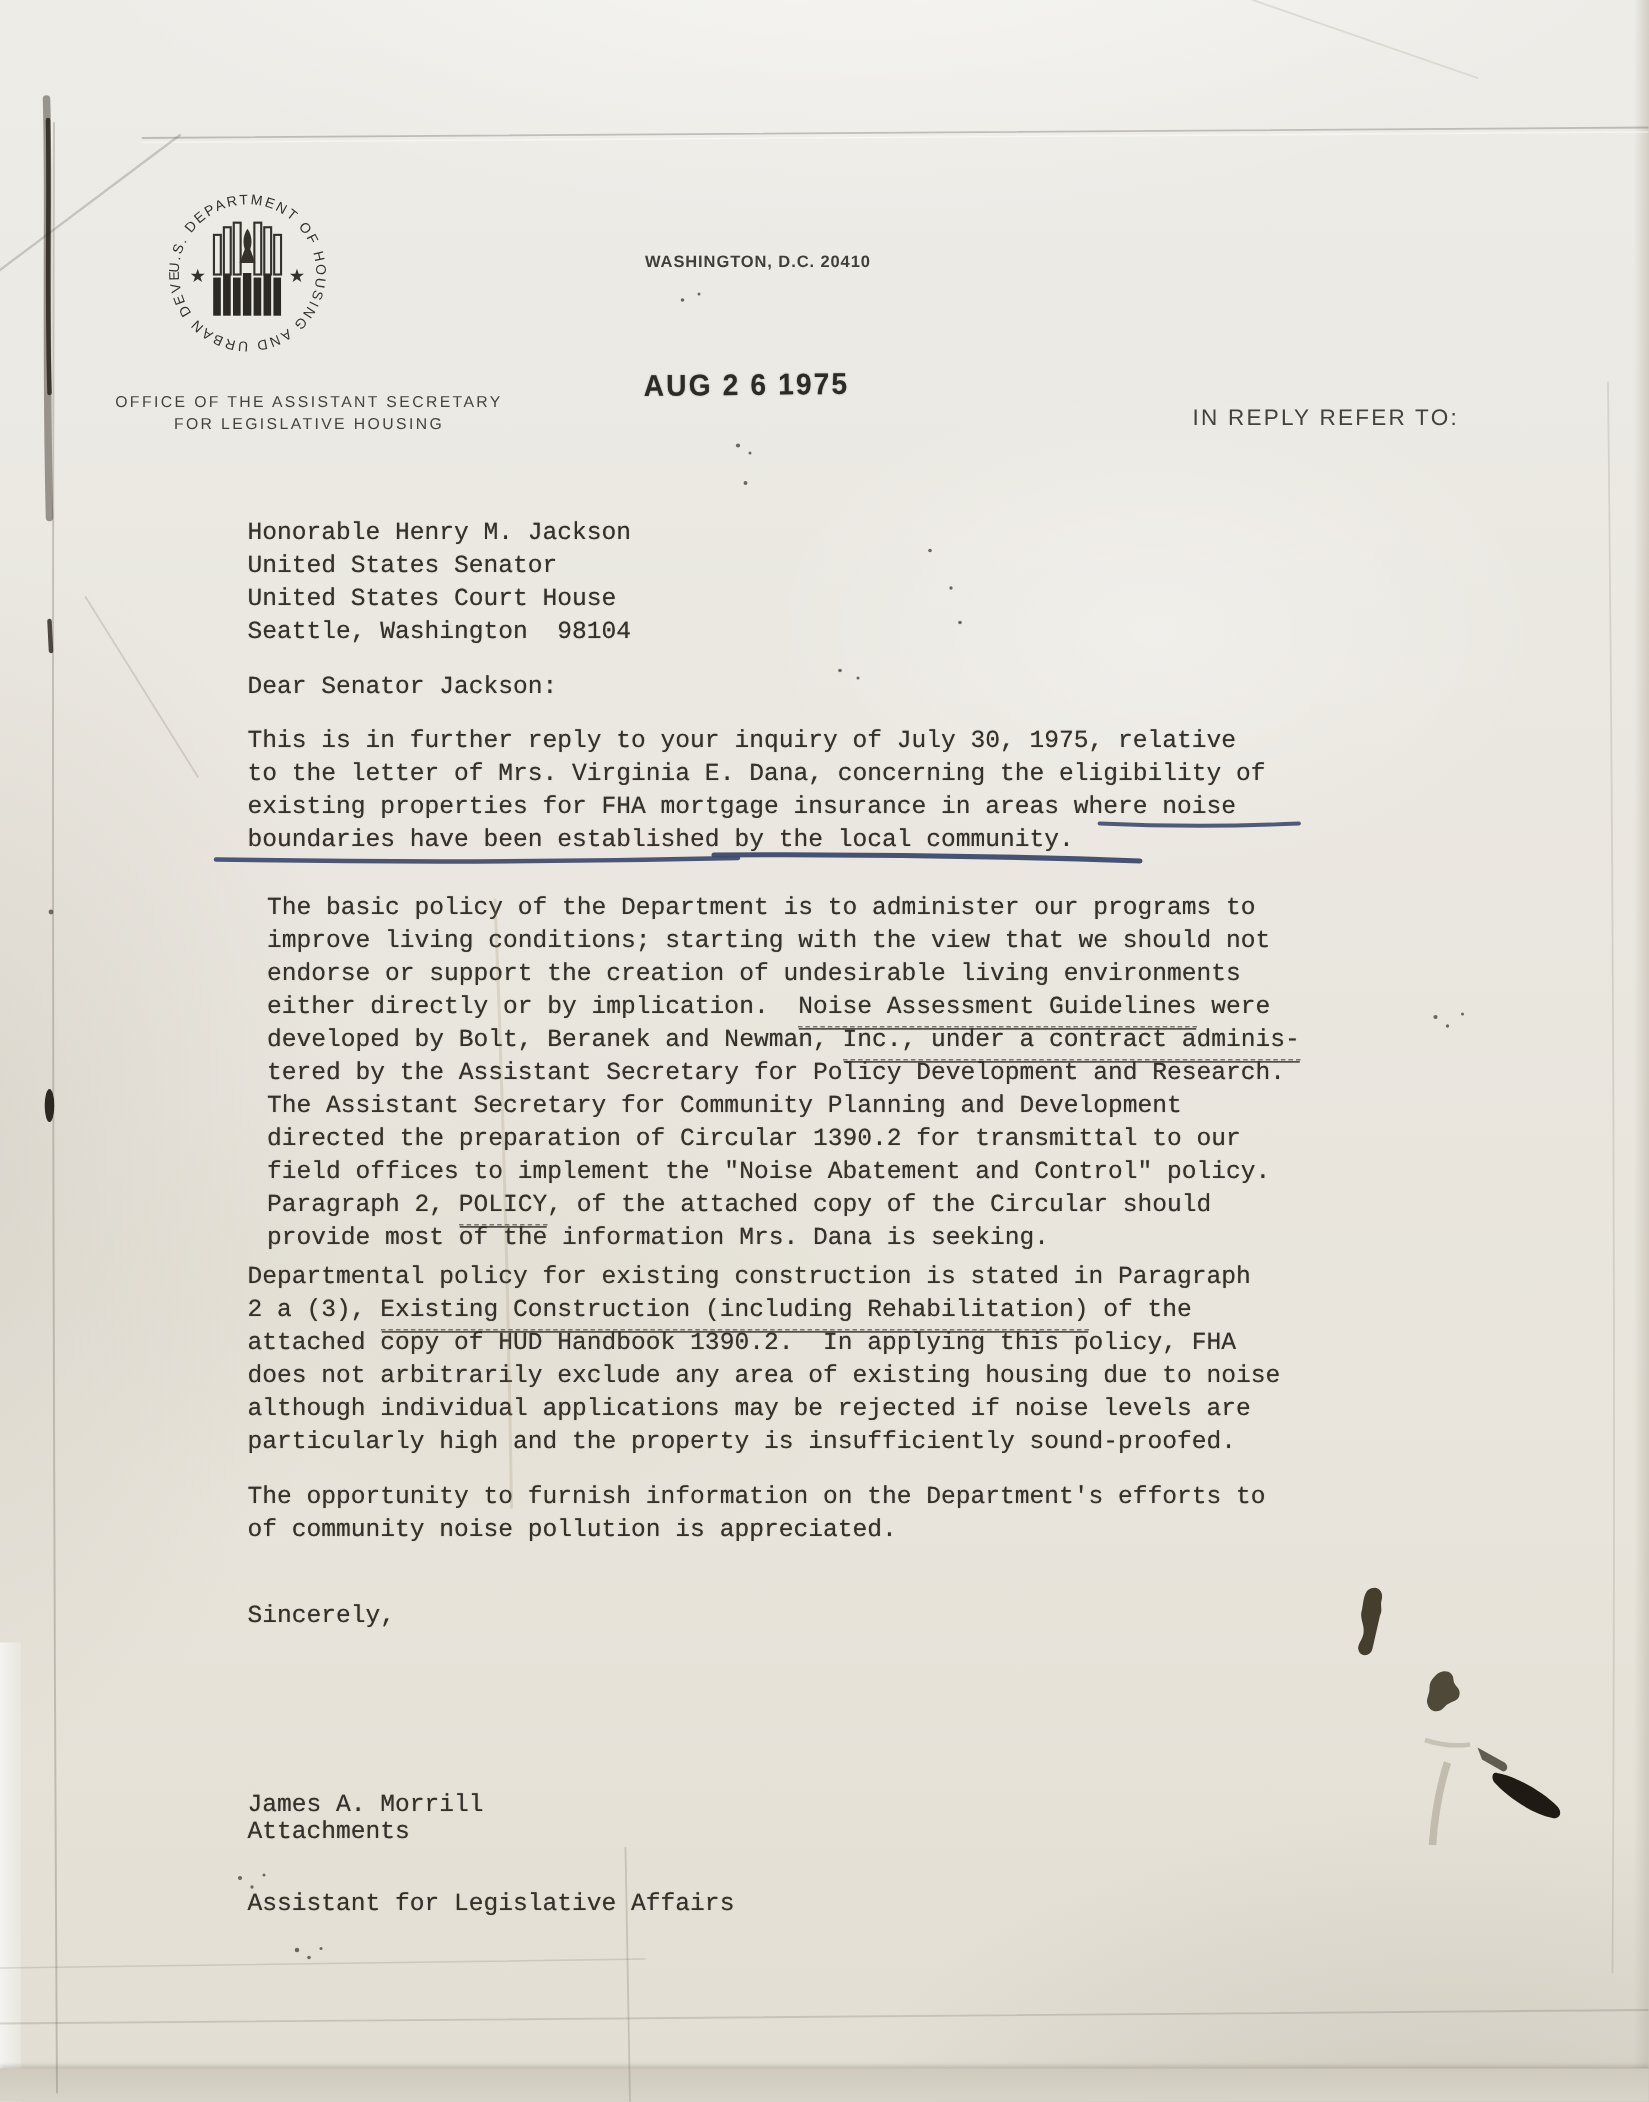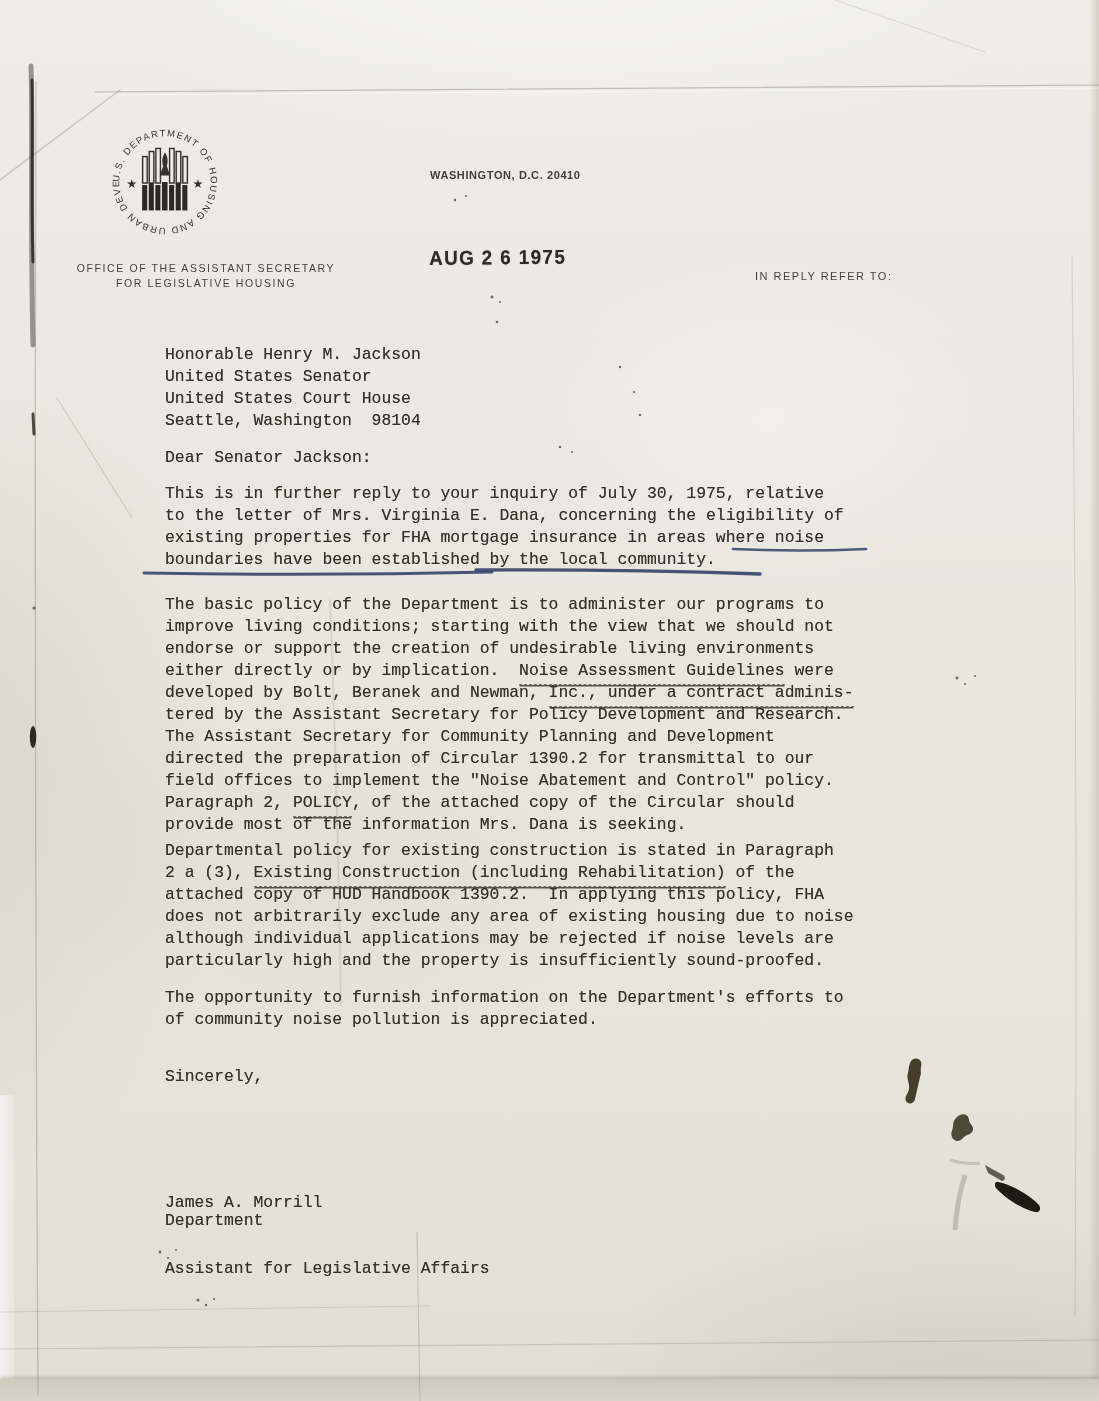--- a/index.html
+++ b/index.html
@@ -15,33 +15,33 @@
   }
   
   .edge-bottom{position:absolute;left:0;right:0;bottom:0;height:22px;background:linear-gradient(180deg,#cfcabd,#d8d4c9);box-shadow:0 -2px 3px rgba(80,75,65,.25);}
   .edge-left-sliver{position:absolute;left:0;top:1095px;width:14px;height:306px;background:linear-gradient(90deg,#f4f3ef,#e9e6df);}
   .edge-right{position:absolute;right:0;top:0;width:10px;height:1401px;background:linear-gradient(270deg,rgba(190,184,172,.55),rgba(190,184,172,0));}
 
   
   .dept-title{position:absolute;left:258px;top:147px;font-size:15.5px;letter-spacing:2.6px;color:#3e3b36;}
   .dept-sub{position:absolute;left:430px;top:169px;font-size:11px;font-weight:bold;letter-spacing:.6px;color:#413e39;}
   .office{position:absolute;left:72px;top:261px;width:268px;text-align:center;font-size:10.5px;letter-spacing:1.6px;color:#45423c;line-height:15px;}
-  .reply{position:absolute;left:755px;top:270px;font-size:11px;letter-spacing:1.5px;color:#45423c;}
+  .reply{position:absolute;left:795px;top:270px;font-size:15px;letter-spacing:1.5px;color:#45423c;}
   .stamp{position:absolute;left:429px;top:247px;font-size:20px;font-weight:700;letter-spacing:1.5px;color:#2e2b26;transform:rotate(-.6deg) scaleX(.94);transform-origin:left top;text-shadow:0 0 1px rgba(46,43,38,.55);}
   .seal{position:absolute;left:104px;top:121px;width:122px;height:122px;}
 
   
   .mono{font-family:"Liberation Mono",monospace;font-size:16.4px;line-height:22px;color:#34302a;text-shadow:0 0 .6px rgba(52,48,42,.6);}
   .blk{position:absolute;left:165px;white-space:pre;}
   .line{white-space:pre;}
   .u{box-shadow:0 2px 0 -0.5px rgba(58,54,47,.85);border-bottom:1px dashed rgba(58,54,47,.65);padding-bottom:4px;}
   #recipient{top:344px;}
   #salutation{top:447px;}
   #para-0{top:483px;}
-  #para-1{top:594px;}
+  #para-1{top:594px;margin-left:13px;}
   #para-2{top:840px;}
   #para-3{top:987px;}
   #closing{top:1066px;}
   #signer{top:1148px;}
   #attachments{top:1210px;}
 
   
   #artifacts{position:absolute;left:0;top:0;pointer-events:none;}
 </style>
 </head>
@@ -96,21 +96,21 @@
   <div id="salutation" class="blk mono">Dear Senator Jackson:</div>
   <div id="para-0" class="blk mono para"><div class="line"><span>This is in further reply to your inquiry of July 30, 1975, relative</span></div><div class="line"><span>to the letter of Mrs. Virginia E. Dana, concerning the eligibility of</span></div><div class="line"><span>existing properties for FHA mortgage insurance in areas where noise</span></div><div class="line"><span>boundaries have been established by the local community.</span></div></div>
   <div id="para-1" class="blk mono para"><div class="line"><span>The basic policy of the Department is to administer our programs to</span></div><div class="line"><span>improve living conditions; starting with the view that we should not</span></div><div class="line"><span>endorse or support the creation of undesirable living environments</span></div><div class="line"><span>either directly or by implication.  </span><span class="u">Noise Assessment Guidelines</span><span> were</span></div><div class="line"><span>developed by Bolt, Beranek and Newman, </span><span class="u">Inc., under a contract adminis-</span></div><div class="line"><span>tered by the Assistant Secretary for Policy Development and Research.</span></div><div class="line"><span>The Assistant Secretary for Community Planning and Development</span></div><div class="line"><span>directed the preparation of Circular 1390.2 for transmittal to our</span></div><div class="line"><span>field offices to implement the "Noise Abatement and Control" policy.</span></div><div class="line"><span>Paragraph 2, </span><span class="u">POLICY</span><span>, of the attached copy of the Circular should</span></div><div class="line"><span>provide most of the information Mrs. Dana is seeking.</span></div></div>
   <div id="para-2" class="blk mono para"><div class="line"><span>Departmental policy for existing construction is stated in Paragraph</span></div><div class="line"><span>2 a (3), </span><span class="u">Existing Construction (including Rehabilitation)</span><span> of the</span></div><div class="line"><span>attached copy of HUD Handbook 1390.2.  In applying this policy, FHA</span></div><div class="line"><span>does not arbitrarily exclude any area of existing housing due to noise</span></div><div class="line"><span>although individual applications may be rejected if noise levels are</span></div><div class="line"><span>particularly high and the property is insufficiently sound-proofed.</span></div></div>
   <div id="para-3" class="blk mono para"><div class="line"><span>The opportunity to furnish information on the Department's efforts to</span></div><div class="line"><span>of community noise pollution is appreciated.</span></div></div>
   <div id="closing" class="blk mono">Sincerely,</div>
   <div id="signer" class="blk mono">
     <div class="line">James A. Morrill</div>
     <div class="line">Assistant for Legislative Affairs</div>
   </div>
-  <div id="attachments" class="blk mono">Department</div>
+  <div id="attachments" class="blk mono">Attachments</div>
 
   <svg id="artifacts" width="1099" height="1401" viewBox="0 0 1099 1401">
 
     <g fill="none" stroke-linecap="round">
       <path d="M95 92 L1099 85" stroke="rgba(92,86,75,.32)" stroke-width="1.2"></path>
       <path d="M95 95 L1099 88" stroke="rgba(255,255,255,.5)" stroke-width="1"></path>
       <path d="M0 180 L120 90" stroke="rgba(100,94,82,.28)" stroke-width="1.5"></path>
       <path d="M36 82 Q34 700 38 1395" stroke="rgba(105,99,87,.30)" stroke-width="1.3"></path>
       <path d="M57 398 L132 518" stroke="rgba(110,104,92,.22)" stroke-width="1.2"></path>
       <path d="M417 1232 L420 1401" stroke="rgba(110,104,92,.25)" stroke-width="1.2"></path>

